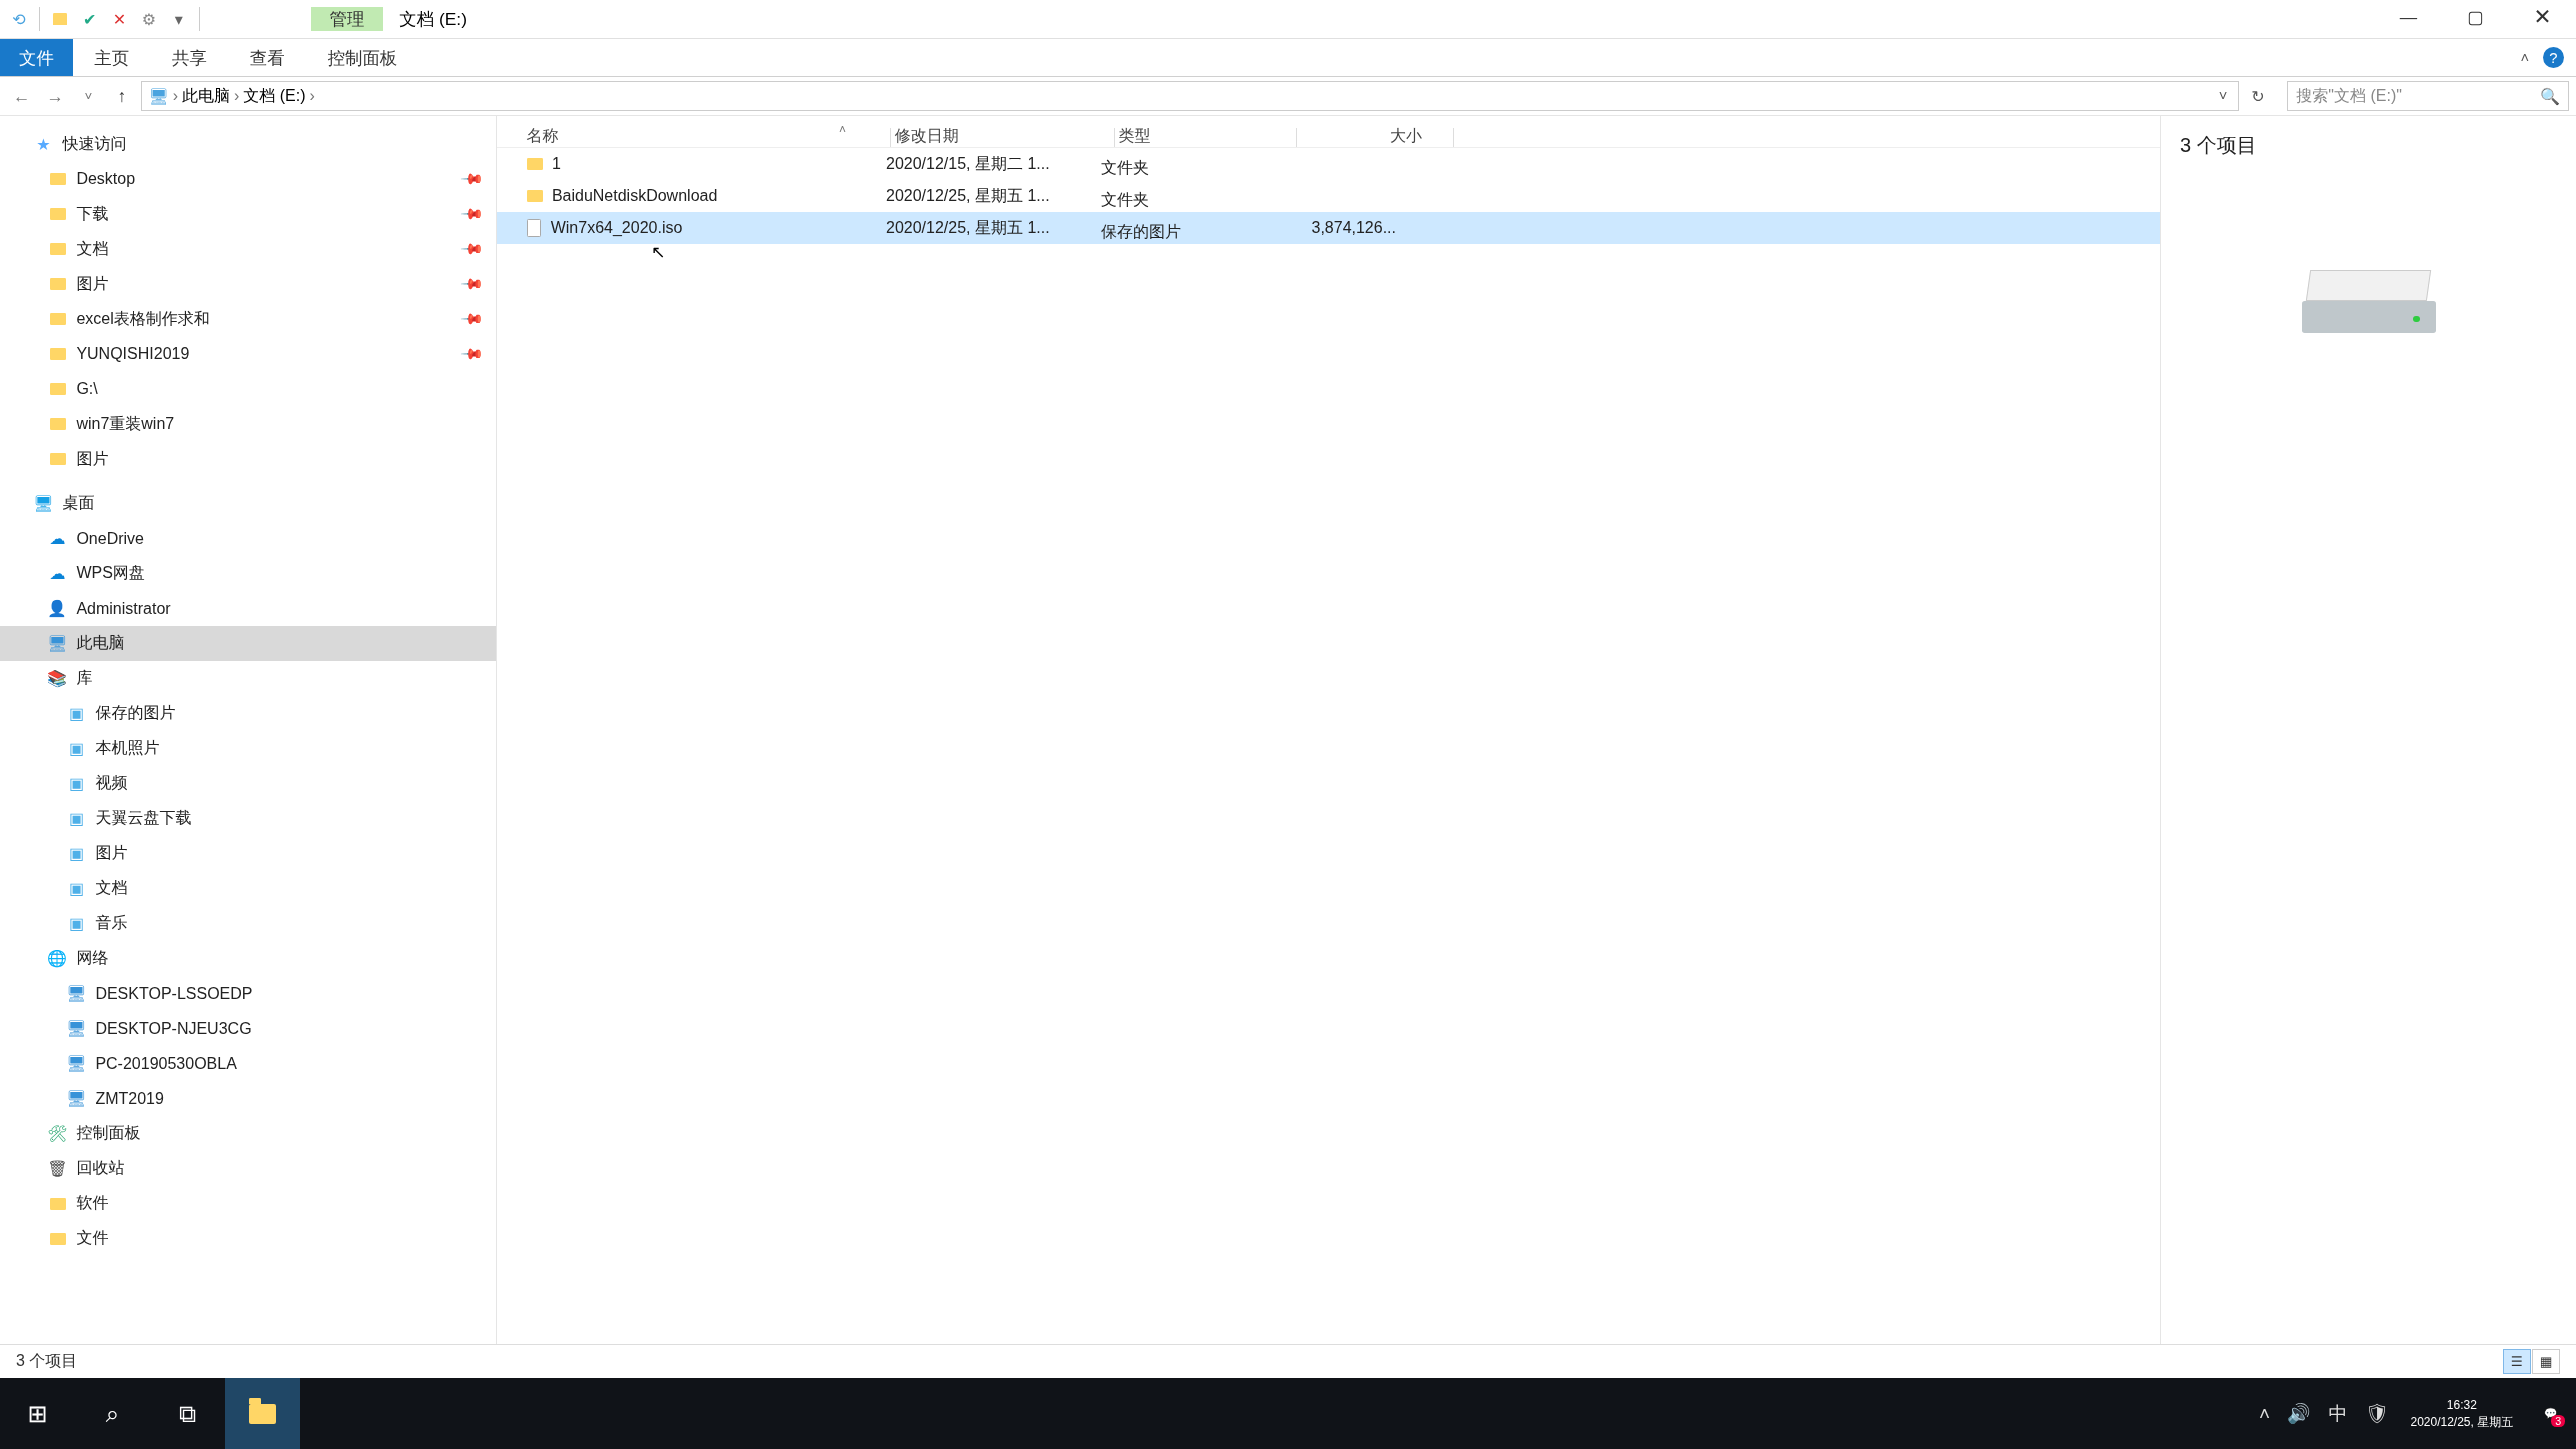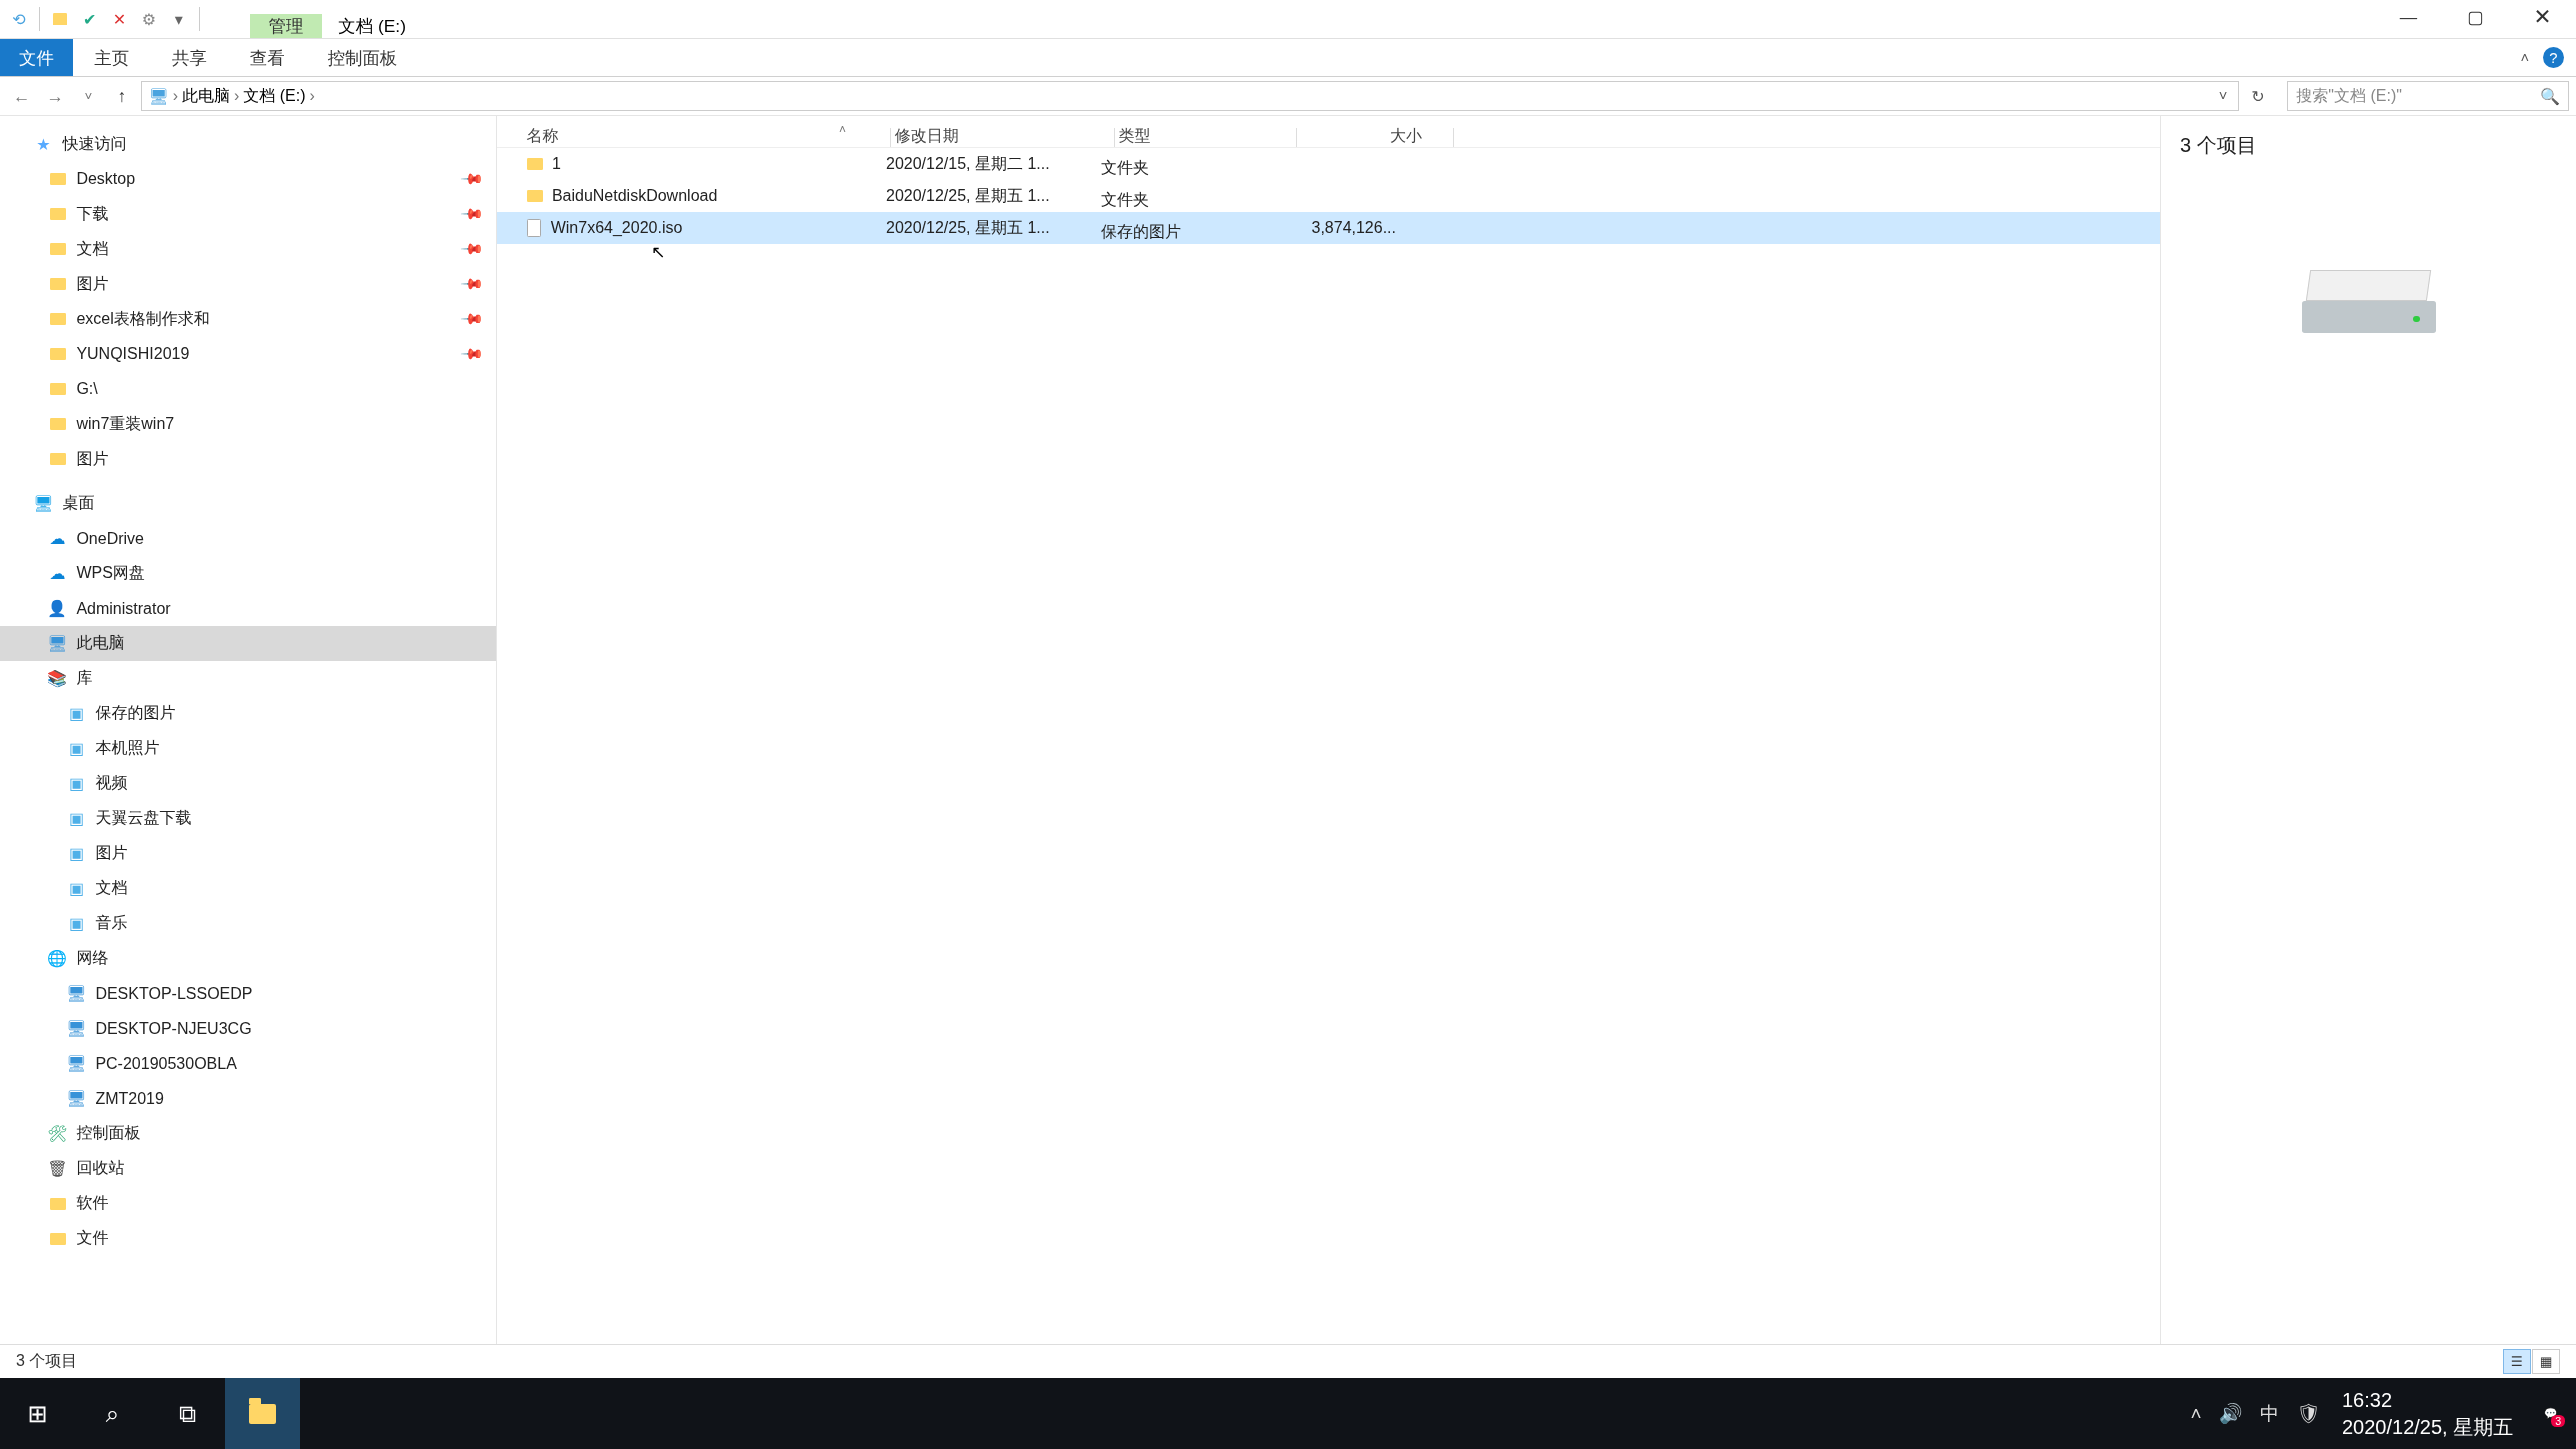--- a/index.html
+++ b/index.html
@@ -5,21 +5,21 @@
 * { margin: 0; padding: 0; box-sizing: border-box; font-family: "Microsoft YaHei", "Segoe UI", sans-serif; }
 body { width: 2576px; height: 1449px; background: #fff; overflow: hidden; position: relative; }
 
 
 .titlebar { height: 39px; background: #fff; display: flex; align-items: center; border-bottom: 0.7px solid #e0e0e0; position: relative; }
 .qat { display: flex; align-items: center; gap: 2.7px; padding-left: 5.4px; }
 .qat-item { width: 27px; height: 27px; display: flex; align-items: center; justify-content: center; font-size: 16px; }
 .qat-folder { width: 14.8px; height: 12px; background: #ffd666; border-radius: 1.3px 1.3px 0 0; }
 .qat-sep { width: 0.7px; height: 24px; background: #ccc; margin: 0 4px; }
 
-.title-tabs { display: flex; align-items: flex-end; margin-left: 46px; height: 100%; }
+.title-tabs { display: flex; align-items: center; margin-left: 107px; height: 100%; }
 .tab-mgmt { background: #c1eab2; color: #333; font-size: 17.4px; padding: 0 19px; display: flex; align-items: center; }
 .tab-title { font-size: 17.4px; padding: 0 16px; display: flex; align-items: center; }
 
 .win-controls { position: absolute; right: 0; top: 0; display: flex; }
 .win-btn { width: 67px; height: 34px; display: flex; align-items: center; justify-content: center; font-size: 17.4px; color: #333; }
 .win-close { font-size: 21.5px; }
 
 
 .ribbon { height: 38px; background: #fff; display: flex; align-items: stretch; border-bottom: 0.7px solid #d0d0d0; }
 .ribbon-file { background: #1979ca; color: #fff; font-size: 17.4px; padding: 0 19px; display: flex; align-items: center; }
@@ -95,21 +95,21 @@
 .view-btn.active { background: #cde8ff; border-color: #7fb8e8; }
 
 
 .taskbar { height: 71px; background: #101318; display: flex; align-items: center; color: #fff; position: relative; }
 .tb-btn { width: 75px; height: 100%; display: flex; align-items: center; justify-content: center; font-size: 24px; color: #fff; }
 .tb-btn.explorer { background: #204766; }
 .tb-explorer-icon { width: 27px; height: 20px; background: #ffd666; border-radius: 2px; position: relative; }
 .tb-explorer-icon:before { content: ""; position: absolute; top: -5.4px; left: 0; width: 12px; height: 5.4px; background: #ffd666; border-radius: 1.3px 1.3px 0 0; }
 .tray { position: absolute; right: 0; top: 0; bottom: 0; display: flex; align-items: center; gap: 17.4px; padding-right: 9.4px; }
 .tray-item { font-size: 19px; color: #ddd; }
-.clock { font-size: 20px; line-height: 1.35; padding: 0 4px; }
+.clock { text-align: center; font-size: 12px; line-height: 1.35; padding: 0 4px; }
 .notif { width: 32px; height: 32px; display: flex; align-items: center; justify-content: center; position: relative; }
 .notif-badge { position: absolute; bottom: 2.7px; right: 1.3px; background: #e04; color: #fff; font-size: 10.7px; border-radius: 5.4px; padding: 0 4px; }
 </style>
 </head>
 <body>
 
 <div class="titlebar">
   <div class="qat">
     <div class="qat-item">
         <span style="color:#4aa3df">⟲</span>

